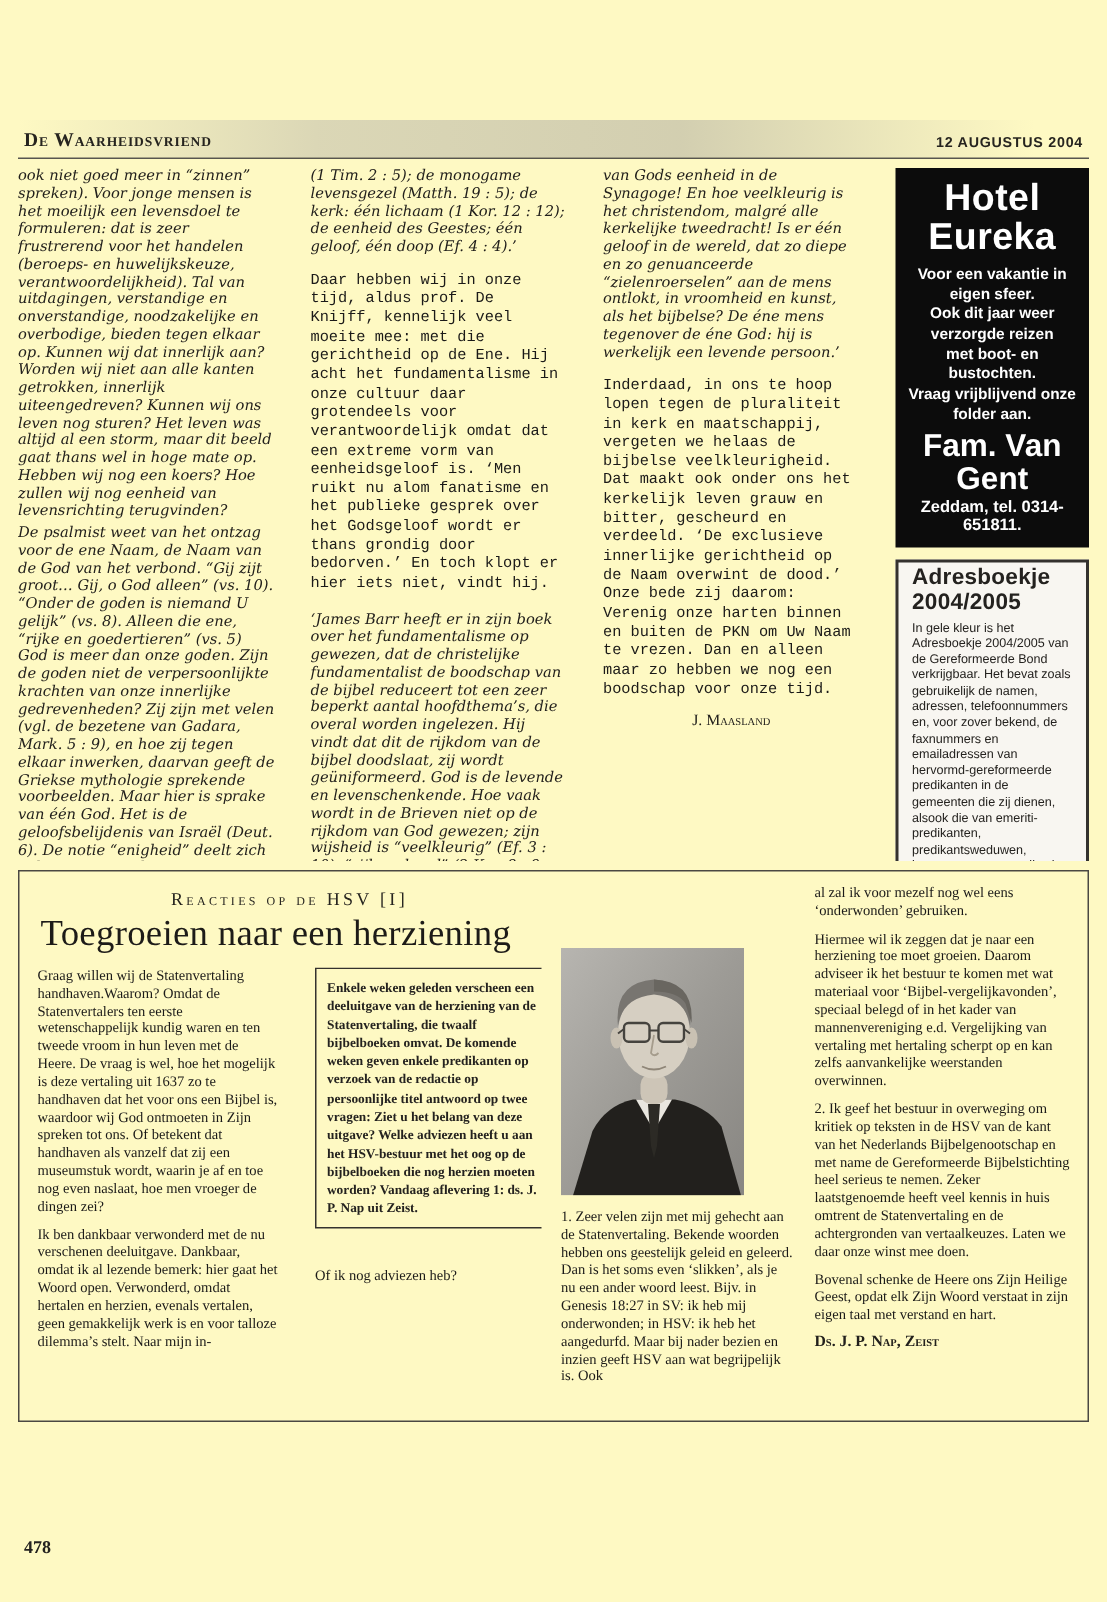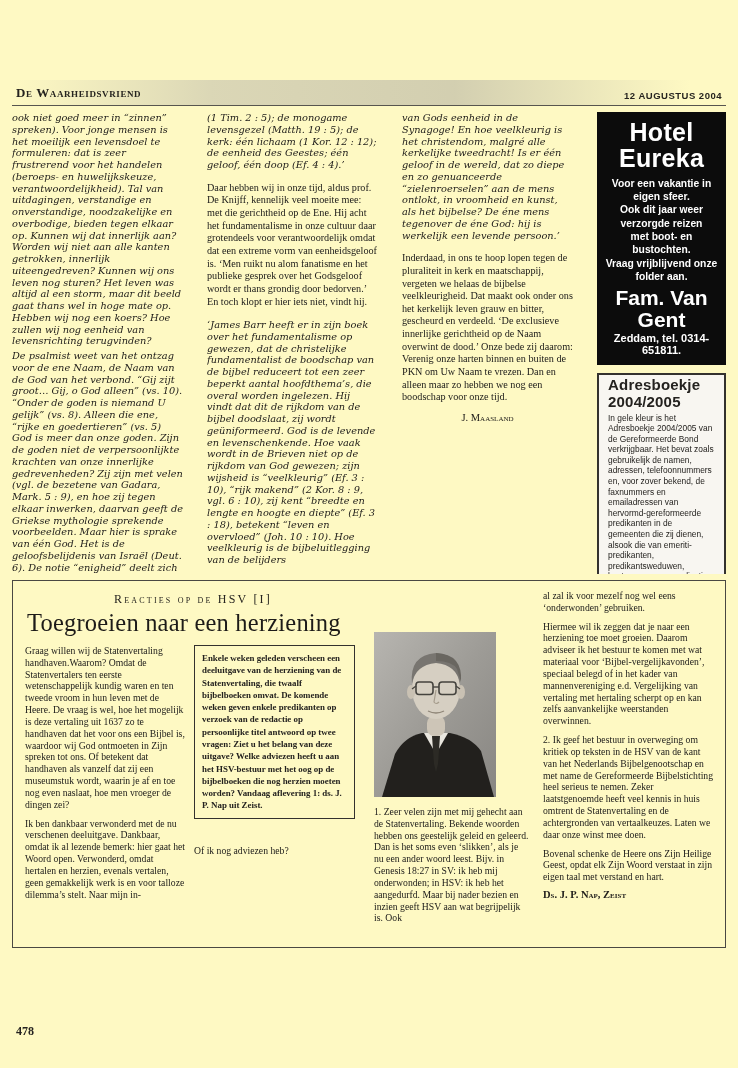--- a/index.html
+++ b/index.html
@@ -14,21 +14,21 @@
   .pub-name{font-variant:small-caps;font-weight:bold;font-size:13px;letter-spacing:.6px;color:#26241f}
   .issue-date{font-family:"Liberation Sans",sans-serif;font-weight:bold;font-size:9.5px;letter-spacing:.5px;color:#26241f}
 
   
   .top-grid{display:flex;gap:24px;margin-top:6px;height:462px;overflow:hidden}
   .tcol{flex:0 0 171px;width:171px;overflow:hidden;font-size:9.8px;line-height:1.2;text-align:left}
   .tcol p{margin:0}
   .tcol p+p{margin-top:3px}
   .tcol p.gap{margin-top:11px}
   .it{font-family:"DejaVu Serif",serif;font-style:italic;color:#22201c}
-  .rm{font-family:Liberation Serif, serif;font-size:10.2px;line-height:1.24;color:#1b1a18}
+  .rm{font-family:Liberation Mono, monospace;font-size:10.2px;line-height:1.24;color:#1b1a18}
   .byline-top{font-variant:small-caps;font-weight:normal;font-size:10.5px;text-align:center;margin-top:8px;color:#22201c}
 
   
   .rail{flex:1;min-width:0}
   .hotel-ad{background:#0c0c0c;color:#fff;text-align:center;padding:7px 5px 9px;font-family:"Liberation Sans",sans-serif}
   .hotel-title{font-size:25px;font-weight:bold;letter-spacing:.3px;line-height:1.05;margin-bottom:5px}
   .hotel-line{font-size:10.3px;font-weight:bold;line-height:1.3}
   .hotel-name{font-size:21px;font-weight:bold;line-height:1.05;margin-top:3px}
   .hotel-tel{font-size:11px;font-weight:bold;margin-top:1px}
   .adres-box{border:2px solid #34322e;margin-top:8px;padding:1px 9px 8px;font-family:"Liberation Sans",sans-serif;color:#24221f;background:#f8f6f1}
@@ -37,21 +37,21 @@
   .adres-box ul{list-style:none;margin-top:3px}
   .adres-box li{font-size:8.4px;line-height:1.26;padding-left:7px;text-indent:-7px;margin-top:2px}
   .adres-box li::before{content:"- "}
 
   
   .bottom-box{border:1.2px solid #4a4842;margin-top:6px;height:368px;padding:9px 12px 8px;overflow:hidden}
   .bottom-inner{display:flex;gap:13px;height:100%}
   .left-half{flex:0 0 336px;overflow:hidden}
   .kicker{font-variant:small-caps;font-size:12px;letter-spacing:2.2px;text-align:center;color:#26241f;margin-top:2px}
   .btitle{font-family:"Liberation Serif",serif;font-size:24.5px;font-weight:normal;letter-spacing:.2px;white-space:nowrap;color:#1d1b18;margin:2px 0 8px 2px}
-  .ab-row{display:flex;gap:8px}
+  .ab-row{display:flex;gap:24px}
   .bcol{font-size:9.7px;line-height:1.22;overflow:hidden;color:#1b1a18}
   .bcol p{margin:0}
   .bcol p+p{margin-top:7px}
   .bcolA,.bcolB{flex:0 0 161px;width:161px}
   .bcolC{flex:0 0 156px;width:156px}
   .bcolD{flex:1;min-width:0}
   .inset-box{border:1.5px solid #34322e;padding:6px 7px;font-family:Liberation Serif, serif;
     font-size:8.9px;font-weight:bold;line-height:1.38;color:#24221f;margin-bottom:26px}
   .photo-frame{width:122px;height:165px;margin:42px 0 9px 0;overflow:hidden}
   .byline-bottom{font-variant:small-caps;font-weight:bold;font-size:10.5px;margin-top:6px;color:#22201c}

